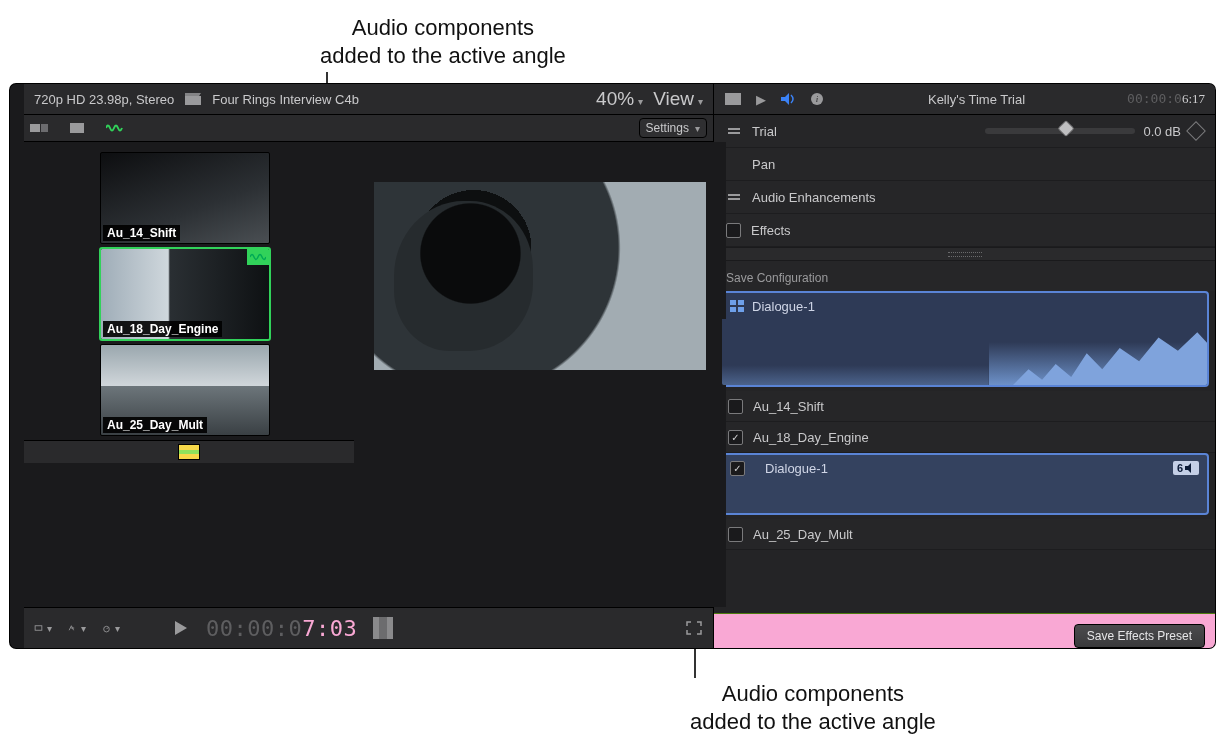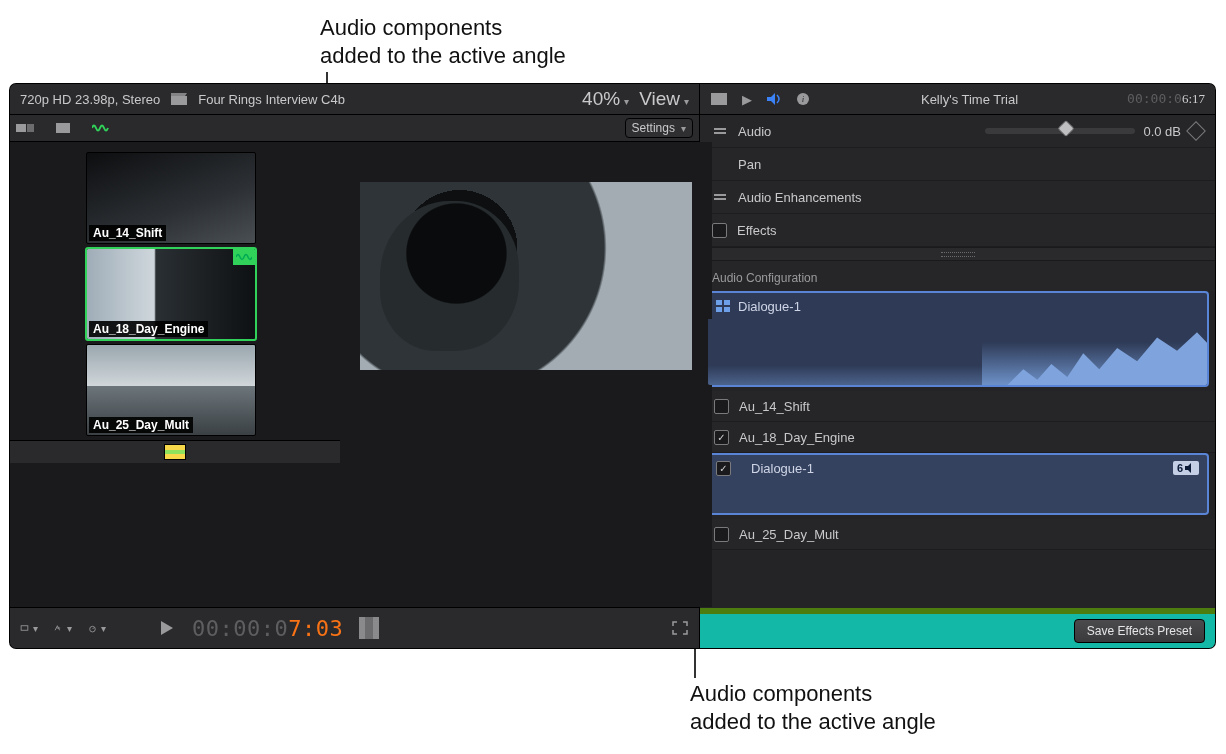--- a/index.html
+++ b/index.html
@@ -12,20 +12,21 @@
     width: 1226px;
     height: 754px;
     position: relative;
   }
   .callout {
     position: absolute;
     color: #111;
     font-size: 22px;
     line-height: 1.25;
     font-weight: 400;
+    text-align: center;
   }
   .callout-line {
     position: absolute;
     background: #333;
   }
   
   .app {
     position: absolute;
     left: 10px; top: 84px;
     width: 1205px; height: 564px;
@@ -34,20 +35,21 @@
     overflow: hidden;
     display: flex;
     box-shadow: 0 0 0 1px #000;
   }
   .left-pane {
     width: 689px;
     display: flex;
     flex-direction: column;
     border-right: 1px solid #000;
     background: #1a1a1c;
+    margin-left: 14px;
   }
   .right-pane {
     flex: 1;
     display: flex;
     flex-direction: column;
     background: #242426;
   }
   
   .viewer-header {
     height: 30px;
@@ -200,21 +202,21 @@
     gap: 16px;
     color: #9a9a9c;
     font-size: 13px;
   }
   .control-bar .timecode {
     font-family: "SFMono-Regular", Menlo, monospace;
     font-size: 22px;
     color: #5e5e60;
     letter-spacing: 0.5px;
   }
-  .control-bar .timecode .active { color: #f97316; }
+  .control-bar .timecode .active { color: #f9a8d4; }
   .control-bar .spacer { flex: 1; }
   .minibars {
     width: 20px; height: 22px;
     background: linear-gradient(#6c6c6e, #6c6c6e);
     mask: none;
     border-radius: 2px;
     position: relative;
   }
   .minibars::before, .minibars::after {
     content: "";
@@ -380,24 +382,24 @@
   .conf-block.sub {
     height: 58px;
     background: #34425f;
   }
   .conf-block.sub .head { height: 26px; }
   .footer-bar {
     margin-top: auto;
     height: 34px;
     display: flex;
     justify-content: flex-end;
-    align-items: center;
+    align-items: flex-end;
     padding: 0 10px;
-    background: #14b8a6;
-    border-top: 6px solid #4d7c0f;
+    background: #f9a8d4;
+    border-top: 1px solid #4d7c0f;
   }
   .footer-btn {
     background: linear-gradient(#4b4b4d, #3a3a3c);
     border: 1px solid #000;
     border-radius: 4px;
     padding: 4px 12px;
     color: #e5e5e7;
     font-size: 12px;
   }
   
@@ -552,21 +554,21 @@
       </span>
     </div>
 
     <div class="insp-row">
       <span class="row-icon">
         <svg width="12" height="10" viewBox="0 0 12 10">
             <rect x="0" y="2" width="12" height="2" fill="currentColor"></rect>
             <rect x="0" y="6" width="12" height="2" fill="currentColor"></rect>
           </svg>
       </span>
-      <span>Audio</span>
+      <span>Trial</span>
       <div class="row-field">
         <div class="slider">
             <div class="thumb"></div>
           </div>
         <span>0.0  dB</span>
         <div class="keyframe"></div>
       </div>
     </div>
 
     <div class="insp-row">
@@ -584,21 +586,21 @@
       <span>Audio Enhancements</span>
     </div>
 
     <div class="insp-row">
       <span class="checkbox"></span>
       <span>Effects</span>
     </div>
 
     <div class="grip"></div>
 
-    <div class="section-label">Audio Configuration</div>
+    <div class="section-label">Save Configuration</div>
 
     <div class="conf-block tall selected">
       <div class="head">
         <span class="row-icon" style="color:#6ea0ea">
           <svg width="14" height="12" viewBox="0 0 14 12">
               <rect x="0" y="0" width="6" height="5" fill="currentColor"></rect>
               <rect x="8" y="0" width="6" height="5" fill="currentColor"></rect>
               <rect x="0" y="7" width="6" height="5" fill="currentColor"></rect>
               <rect x="8" y="7" width="6" height="5" fill="currentColor"></rect>
             </svg>

